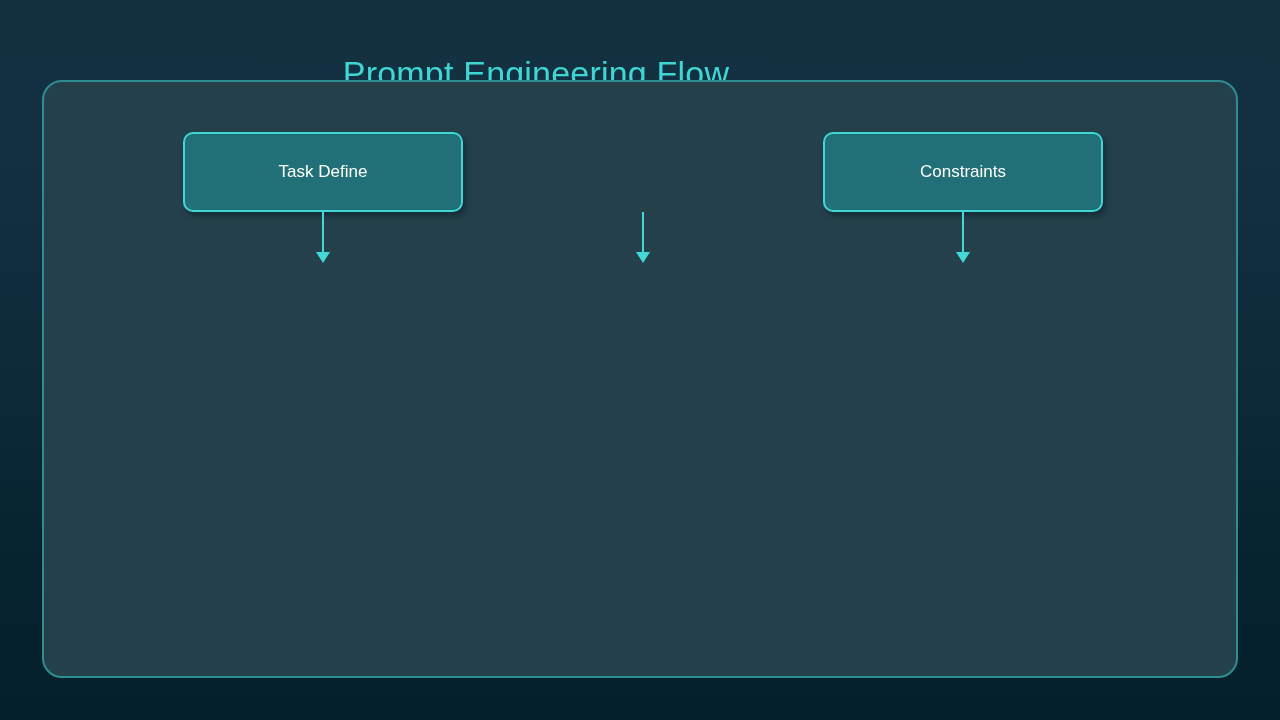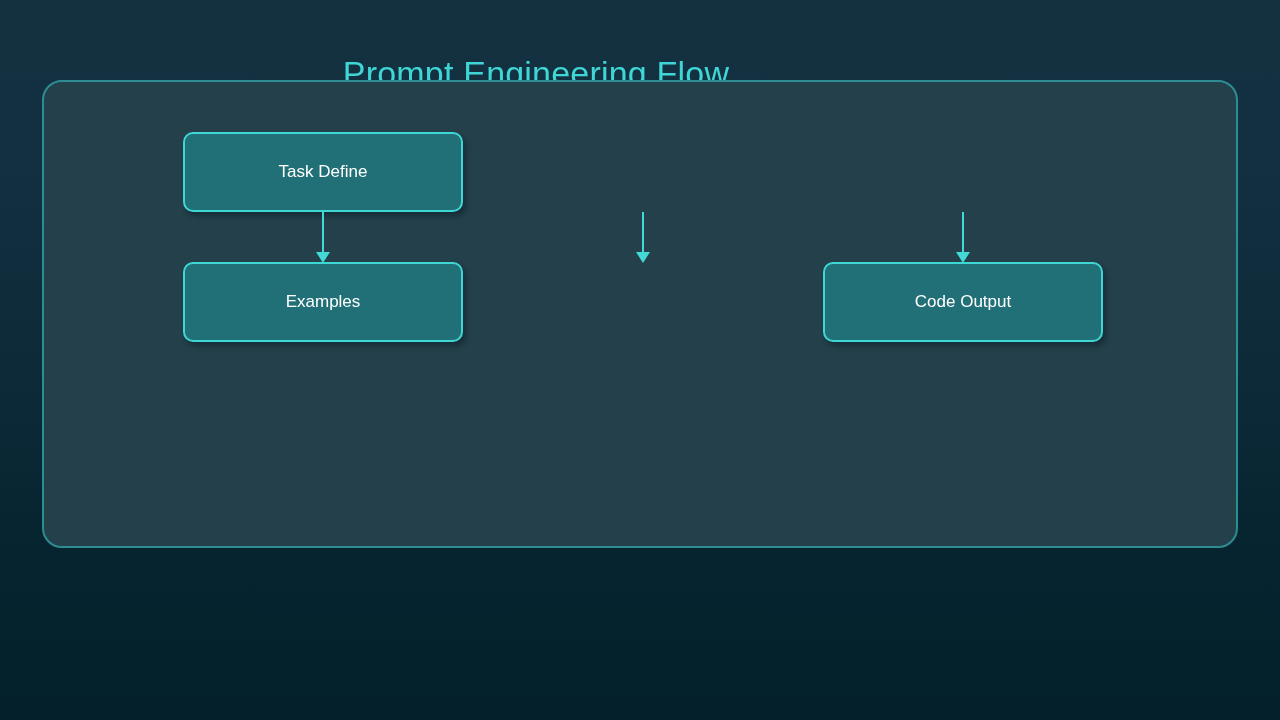--- a/index.html
+++ b/index.html
@@ -34,21 +34,21 @@
     white-space: nowrap;
     margin-top: 32px;
   }
 
   
   #flow-panel {
     position: absolute;
     left: 42px;
     top: 80px;
     width: 1196px;
-    height: 468px;
+    height: 598px;
     box-sizing: border-box;
     background: #24404a;
     border: 2px solid #2d8d93;
     border-radius: 20px;
   }
 
   
   .node {
     position: absolute;
     box-sizing: border-box;
@@ -117,35 +117,32 @@
 
     <div class="node r1 col1">
       <span>Task Define</span>
     </div>
 
     <div class="connector c1">
       <div class="line"></div>
       <div class="head"></div>
     </div>
 
-    <div class="node r2 col1">
-      <span>Examples</span>
-    </div>
 
 
     <div class="connector c2">
       <div class="line"></div>
       <div class="head"></div>
     </div>
 
 
+    <div class="node r1 col3">
+      <span>Constraints</span>
+    </div>
 
     <div class="connector c3">
       <div class="line"></div>
       <div class="head"></div>
     </div>
 
-    <div class="node r2 col3">
-      <span>Code Output</span>
-    </div>
 
   </div>
 </div>
 
 </body></html>

